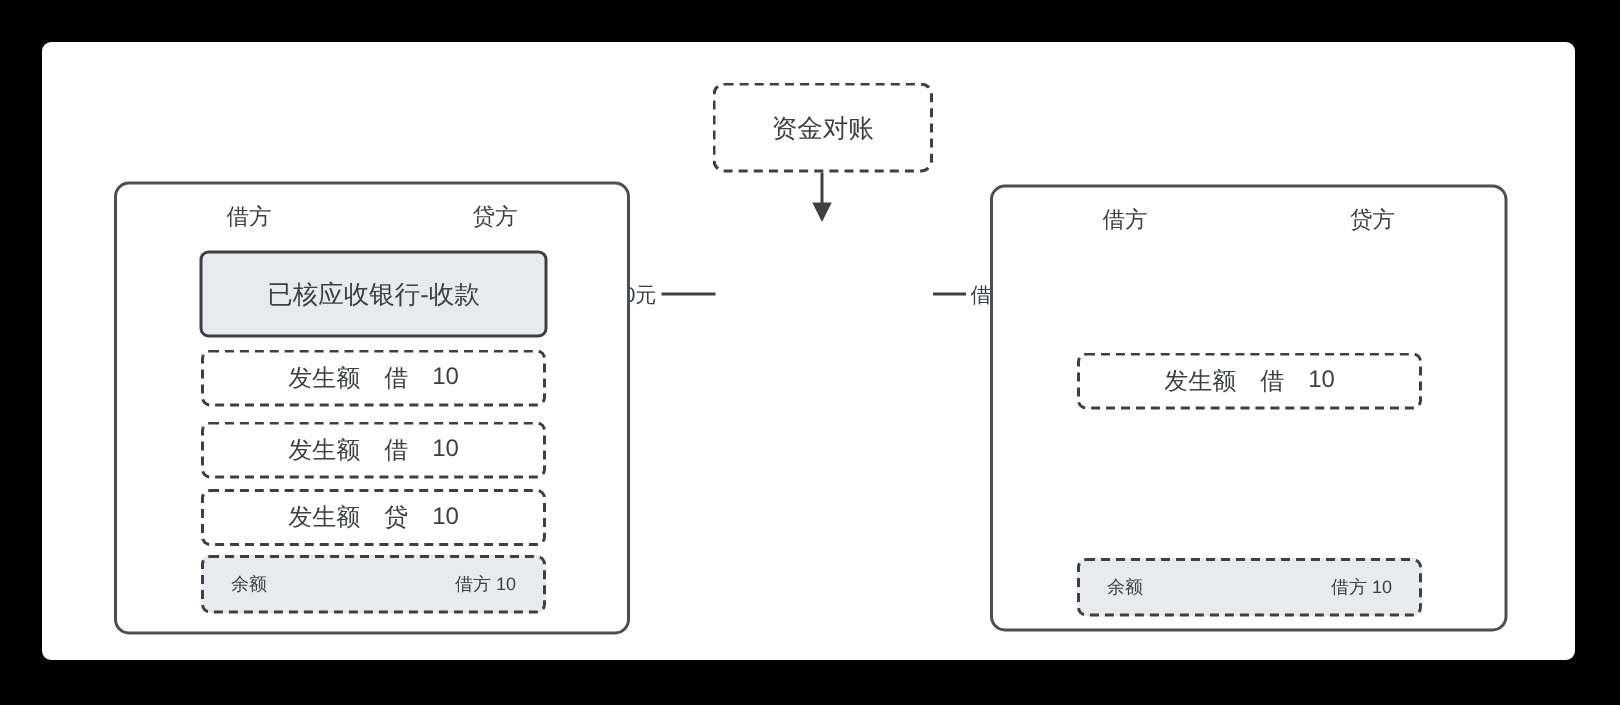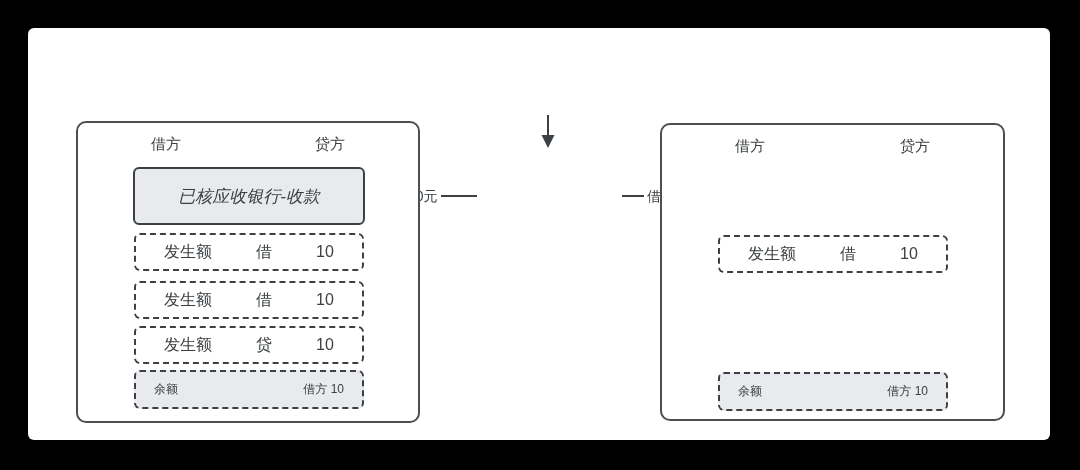--- a/index.html
+++ b/index.html
@@ -20,26 +20,26 @@
   .panel-right { left:632px; top:95px; width:345px; height:298px; }
   .panel-header {
     position:absolute; top:12px; left:0; right:0;
     display:flex; justify-content:space-between; padding:0 73px;
     font-size:15px; color:#3c4043;
   }
   .account-box {
     position:absolute; left:55px; top:44px; width:232px; height:58px;
     background:#e8eaed; border:2px solid #3c4043; border-radius:6px;
     display:flex; align-items:center; justify-content:center;
-    font-size:17px; color:#3c4043; box-sizing:border-box; white-space:nowrap;font-style:italic;
+    font-size:17px; color:#3c4043; box-sizing:border-box; white-space:nowrap;
   }
   .entry-row {
     position:absolute; left:56px; width:230px; height:38px;
     background:#fff; border:2px dashed #3c4043; border-radius:6px;
-    display:flex; align-items:center; justify-content:center; gap:44px;
+    display:flex; align-items:center; justify-content:center; gap:16px;
     font-size:16px; color:#3c4043; box-sizing:border-box;
   }
   .balance-row {
     position:absolute; left:56px; width:230px; height:39px; top:247px;
     background:#e8eaed; border:2px dashed #3c4043; border-radius:6px;
     display:flex; align-items:center; justify-content:space-between;
     padding:0 18px; font-size:12px; color:#3c4043; box-sizing:border-box;
   }
   .row-1 { top:110px; }
   .row-2 { top:158px; }
@@ -78,20 +78,23 @@
     <g>
       <line x1="449" y1="168" x2="350" y2="168" stroke="#3c4043" stroke-width="2"></line>
       <polygon points="337,168 352,161 352,175" fill="#3c4043"></polygon>
     </g>
     <g>
       <line x1="594" y1="168" x2="681" y2="168" stroke="#3c4043" stroke-width="2"></line>
       <polygon points="694,168 679,161 679,175" fill="#3c4043"></polygon>
     </g>
   </svg>
 
+  <div class="top-node">
+    <span>资金对账</span>
+  </div>
 
 
   <span class="edge-label label-credit">贷10元</span>
   <span class="edge-label label-debit">借10元</span>
 
   <div class="panel panel-left">
     <div class="panel-header">
       <span>借方</span>
       <span>贷方</span>
     </div>

